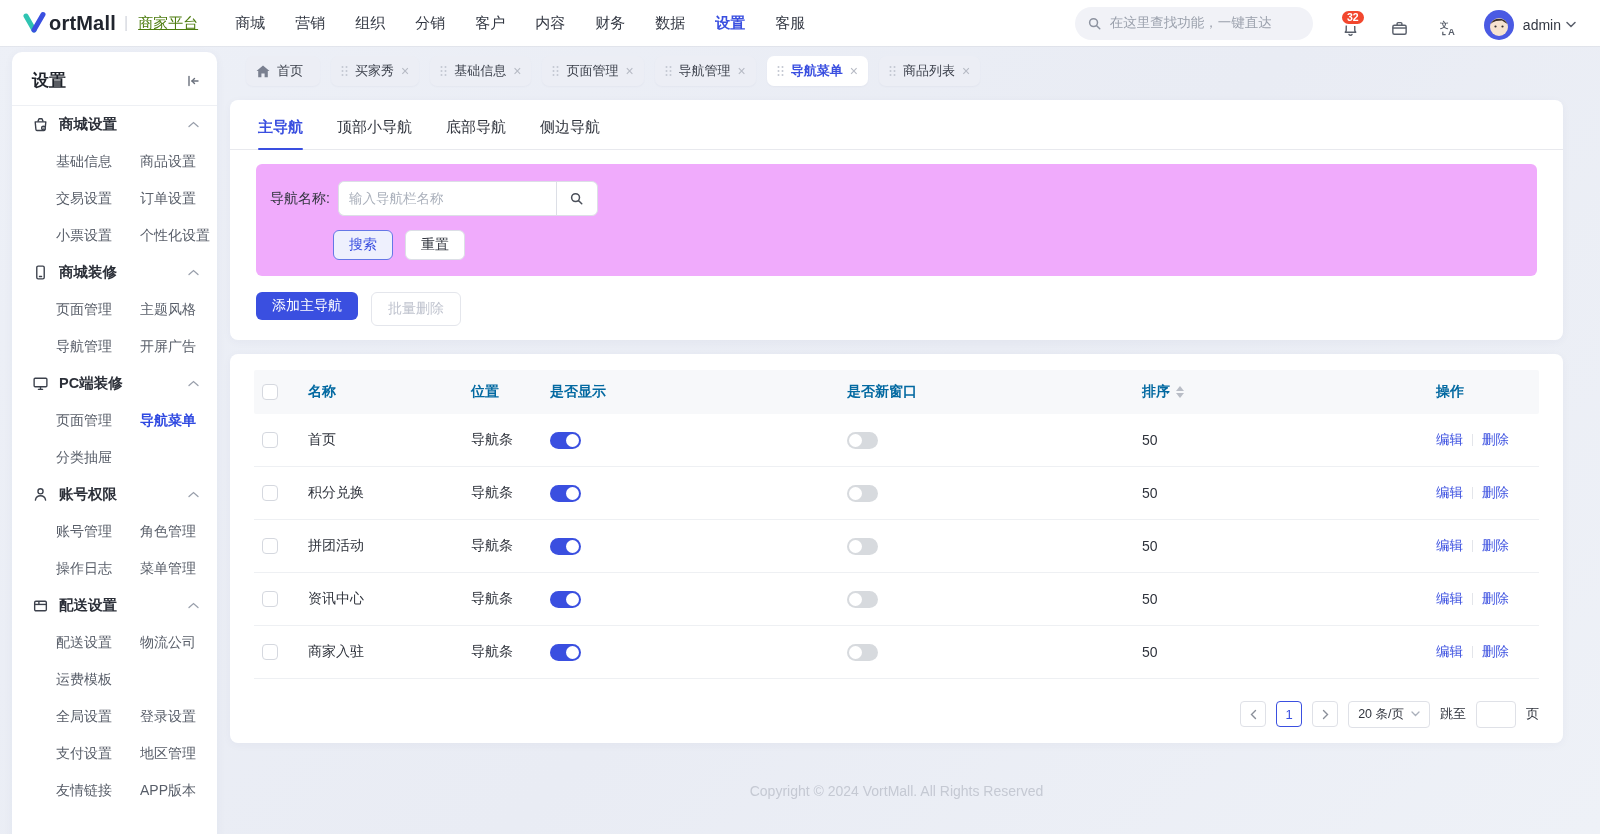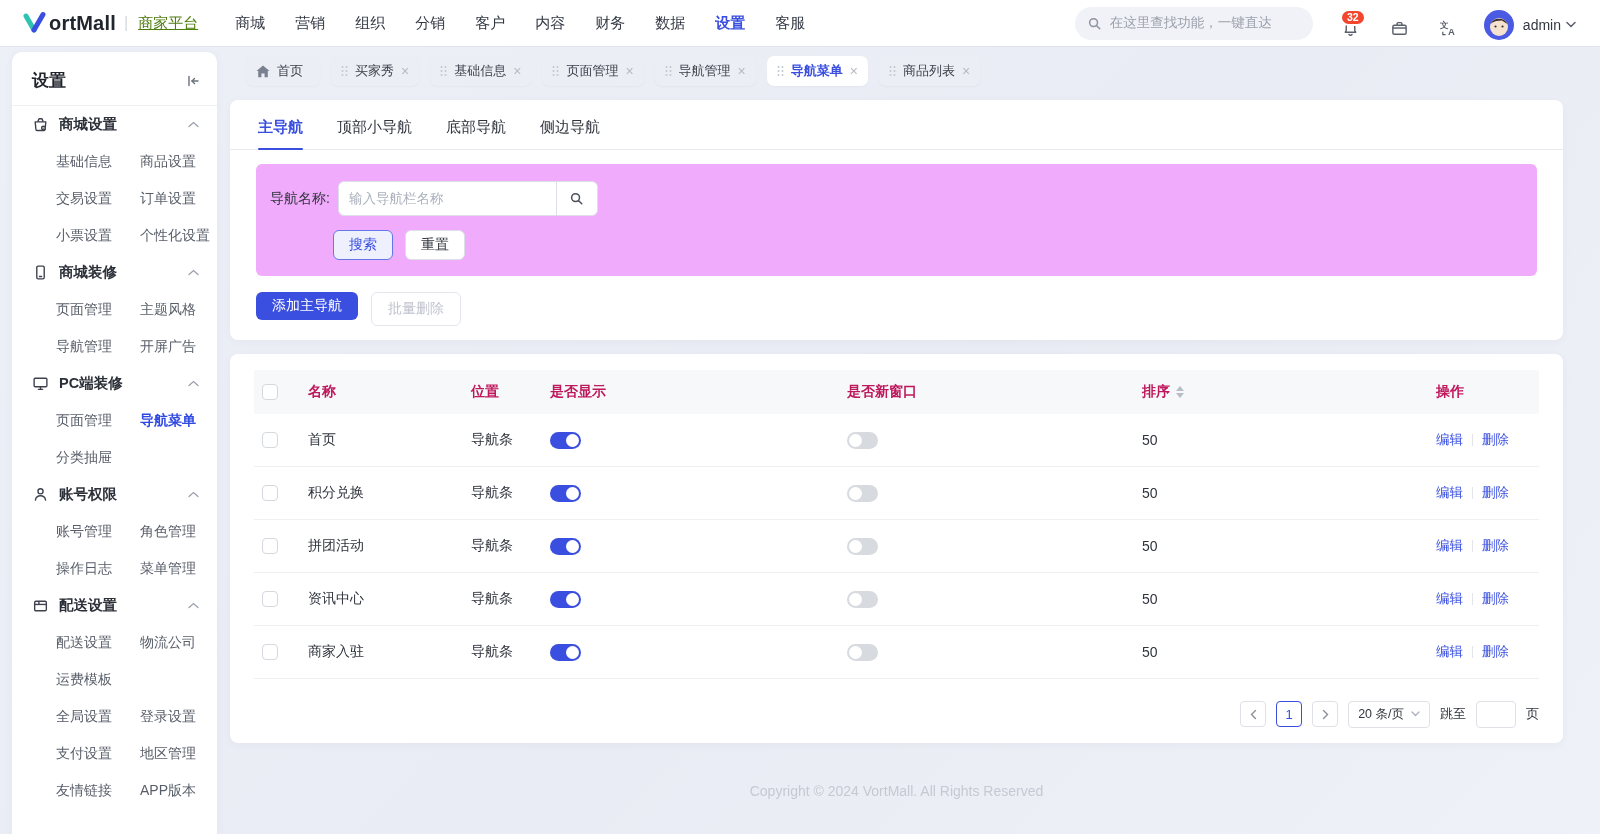--- a/index.html
+++ b/index.html
@@ -81,21 +81,21 @@
   .actionrow { display:flex; gap:13px; margin:16px 26px 0 26px; }
   .btn-primary { height:28px; background:#3a4fe0; color:#fff; border-radius:6px; font-size:14px;
     padding:0 16px; display:inline-flex; align-items:center; cursor:pointer; }
   .btn-disabled { height:34px; background:#fff; color:#c0c4cf; border:1px solid #e4e6ec; border-radius:6px;
     font-size:14px; padding:0 16px; display:inline-flex; align-items:center; cursor:not-allowed; }
 
   
   .card2 { margin-top:14px; padding:16px 24px 12px 24px; }
   .trow { display:grid; grid-template-columns:46px 163px 79px 297px 295px 294px 1fr; align-items:center; }
   .thead { background:#f7f8fa; height:44px; border-radius:2px; }
-  .thead .cell { font-size:14px; font-weight:bold; color:#be185d; }
+  .thead .cell { font-size:14px; font-weight:bold; color:#0369a1; }
   .cell { padding-left:8px; font-size:14px; color:#2f333c; display:flex; align-items:center; }
   .tbodyrow { height:53px; border-bottom:1px solid #eef0f3; }
   .checkbox { width:16px; height:16px; border:1px solid #d5d8df; border-radius:4px; background:#fff; cursor:pointer; }
   .toggle { width:31px; height:17px; border-radius:9px; background:#d7dade; position:relative; cursor:pointer; }
   .toggle .knob { position:absolute; top:2px; left:2px; width:13px; height:13px; border-radius:50%; background:#fff; }
   .toggle.on { background:#3a4fe0; }
   .toggle.on .knob { left:auto; right:2px; }
   .linkop { color:#3a4fe0; font-size:13.5px; cursor:pointer; }
   .opdiv { width:1px; height:12px; background:#e3e5ea; margin:0 9px; }
   .sorticon { display:inline-flex; flex-direction:column; gap:2px; margin-left:6px; }

